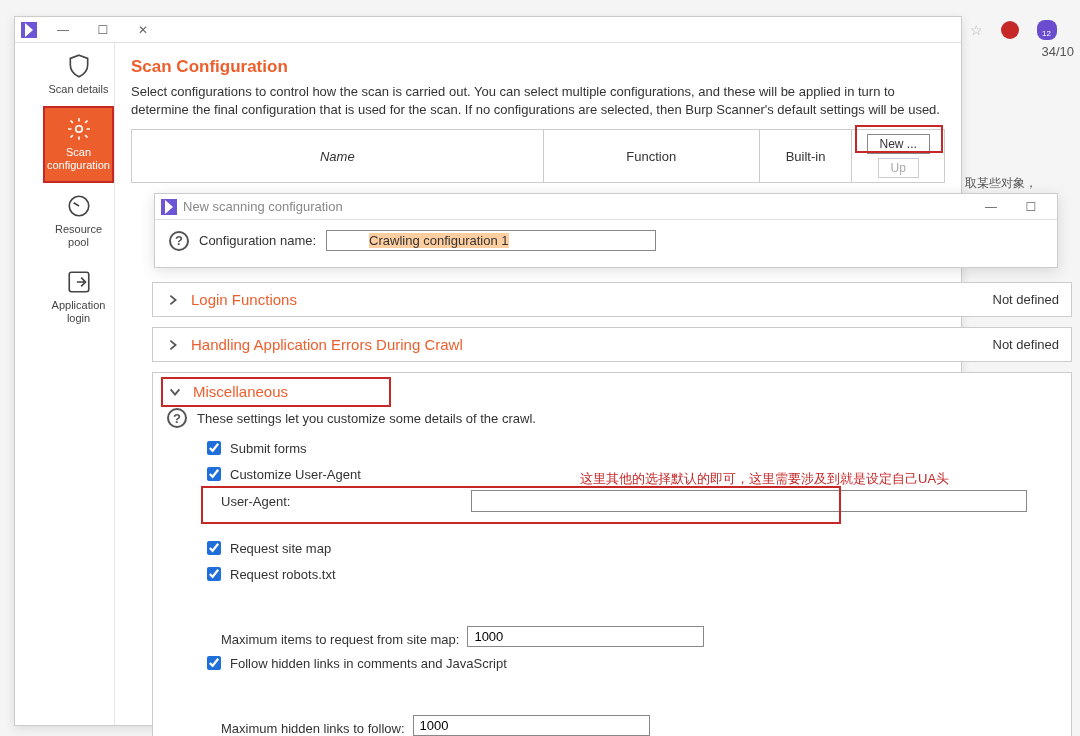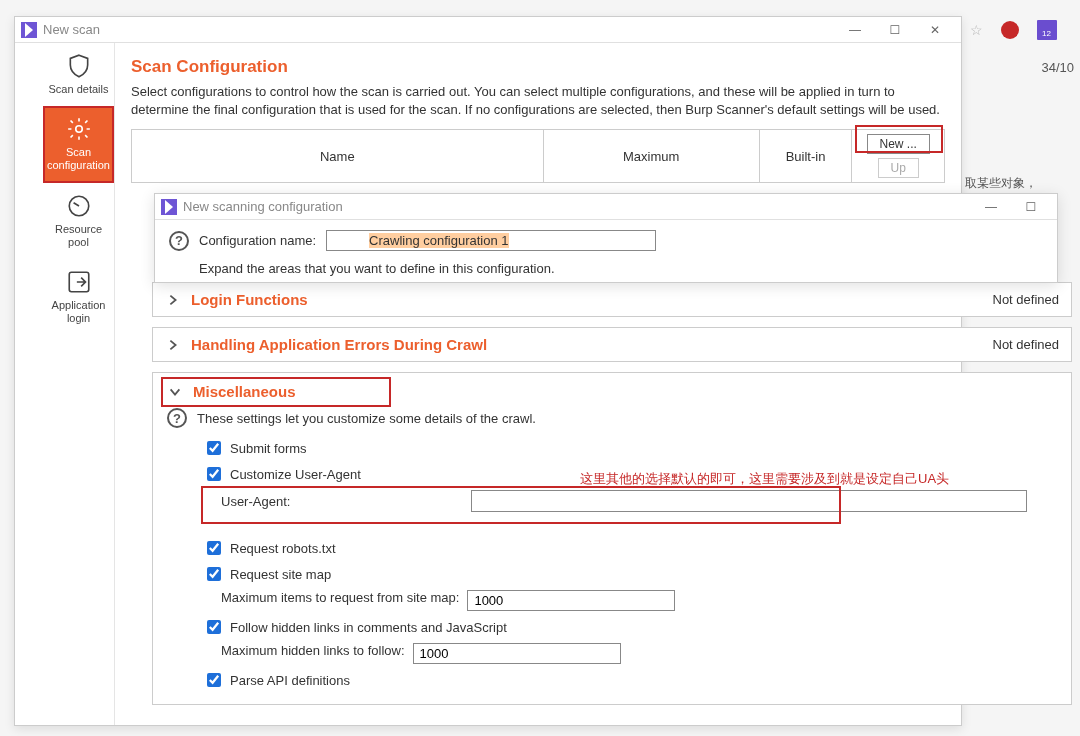--- a/index.html
+++ b/index.html
@@ -2,22 +2,22 @@
 <html><head>
 <meta charset="utf-8">
 <style>
   * { box-sizing: border-box; font-family: -apple-system, "Segoe UI", Arial, sans-serif; }
   html, body { margin: 0; padding: 0; width: 1080px; height: 736px; background: #f5f5f5; overflow: hidden; font-size: 13px; color: #333; }
 
   .bg-browser { position: absolute; top: 0; left: 960px; right: 0; height: 60px; display: flex; align-items: center; gap: 18px; padding: 6px 10px; }
   .bg-dot { width: 18px; height: 18px; border-radius: 50%; }
   .bg-dot.red { background: #c62828; }
   .bg-star { color: #b5b5b5; font-size: 14px; }
-  .bg-ext { width: 20px; height: 20px; background: #6a4dcf; border-radius: 1px; color: #fff; font-size: 8px; display: flex; align-items: flex-end; justify-content: center; padding-bottom: 2px; }
-  .bg-counter { position: absolute; right: 6px; top: 60px; font-size: 13px; color: #555; }
+  .bg-ext { width: 20px; height: 20px; background: #6a4dcf; border-radius: 8px; color: #fff; font-size: 8px; display: flex; align-items: flex-end; justify-content: center; padding-bottom: 2px; }
+  .bg-counter { position: absolute; right: 6px; top: 44px; font-size: 13px; color: #555; }
 
   .bg-annot { position: absolute; left: 580px; top: 470px; color: #c62828; font-size: 13px; z-index: 5; }
   .bg-right-cn { position: absolute; left: 965px; top: 175px; font-size: 12px; color: #555; z-index: 0; }
 
   .window { position: absolute; left: 14px; top: 16px; width: 948px; height: 710px; background: #fff; border: 1px solid #ccc; box-shadow: 0 3px 10px rgba(0,0,0,.1); overflow: hidden; }
   .titlebar { height: 26px; display: flex; align-items: center; padding: 0 6px; border-bottom: 1px solid #e0e0e0; }
   .burp-icon { width: 16px; height: 16px; background: #6e55d5; display: flex; align-items: center; justify-content: center; color: #fff; font-size: 11px; margin-right: 6px; }
   .titlebar-title { color: #888; font-size: 13px; flex: 1; }
   .winbtn { width: 40px; height: 24px; display: flex; align-items: center; justify-content: center; color: #666; font-size: 12px; }
 
@@ -28,21 +28,21 @@
   .side-item svg { width: 26px; height: 26px; }
 
   .main { flex: 1; display: flex; flex-direction: column; padding: 14px 16px 0 16px; overflow: hidden; }
   .page-title { color: #ec5f2d; font-size: 17px; font-weight: 700; margin-bottom: 6px; }
   .page-desc { color: #333; font-size: 13px; line-height: 1.4; margin-bottom: 10px; }
 
   .tbl-wrap { position: relative; }
   .tbl { width: 100%; border-collapse: collapse; }
   .tbl th { border-top: 1px solid #ccc; border-bottom: 1px solid #ccc; border-right: 1px solid #ccc; font-weight: 400; font-size: 13px; padding: 4px 6px; text-align: center; }
   .tbl th:first-child { border-left: 1px solid #ccc; }
-  .tbl th.name { width: 400px; }
+  .tbl th.name { width: 400px; font-style: italic; }
   .tbl th.func { width: 210px; }
   .tbl th.built { width: 90px; }
   .tbl th.action { width: 90px; border-right: 1px solid #ccc; text-align: right; }
   .hdr-btn { border: 1px solid #888; padding: 2px 12px; font-size: 12px; background: #fff; display: inline-block; }
   .action-stack { display: flex; flex-direction: column; gap: 4px; align-items: center; }
   .red-box1 { position: absolute; right: 2px; top: -4px; width: 88px; height: 28px; border: 2px solid #c62828; pointer-events: none; }
 
   
   .inner-window { position: absolute; left: 154px; top: 193px; width: 904px; background: #fff; border: 1px solid #ccc; box-shadow: 0 3px 14px rgba(0,0,0,.12); z-index: 4; }
   .inner-title { height: 26px; display: flex; align-items: center; padding: 0 6px; border-bottom: 1px solid #e0e0e0; }
@@ -51,33 +51,33 @@
   .help-icon { width: 20px; height: 20px; border: 2px solid #555; border-radius: 50%; display: flex; align-items: center; justify-content: center; font-weight: 700; font-size: 13px; color: #555; flex-shrink: 0; }
   .cfg-input { border: 1px solid #888; padding: 2px 6px; font-size: 13px; width: 330px; }
   .cfg-hl { background: #ffcea0; margin-left: 36px; }
   .cfg-expand { margin-left: 30px; font-size: 13px; color: #333; }
 
   
   .sections { position: absolute; left: 152px; top: 282px; width: 920px; z-index: 3; }
   .sect { border: 1px solid #ccc; background: #fff; margin-bottom: 10px; display: flex; align-items: center; padding: 8px 12px; }
   .chevron { width: 16px; height: 16px; display: inline-flex; align-items: center; justify-content: center; margin-right: 10px; color: #555; }
   .chevron svg { width: 14px; height: 14px; }
-  .sect-title { color: #ec5f2d; font-weight: 700; font-size: 15px; flex: 1; }
+  .sect-title { color: #ec5f2d; font-weight: 400; font-size: 15px; flex: 1; }
   .sect-status { color: #333; font-size: 13px; }
 
   .misc-box { border: 1px solid #ccc; background: #fff; padding: 10px 14px 14px 14px; margin-top: 4px; }
   .misc-head { display: flex; align-items: center; position: relative; }
   .misc-redbox { position: absolute; left: -6px; top: -6px; width: 230px; height: 30px; border: 2px solid #c62828; pointer-events: none; }
   .misc-desc { display: flex; align-items: center; gap: 10px; margin: 8px 0 10px 0; font-size: 13px; }
 
   .opts { margin-left: 36px; display: flex; flex-direction: column; gap: 6px; font-size: 13px; }
   .chk { display: flex; align-items: center; gap: 6px; }
   .chk input { width: 14px; height: 14px; accent-color: #1e6fd9; }
-  .sub { margin-left: 18px; display: flex; align-items: flex-start; gap: 8px; }
-  .num-input { border: 1px solid #888; padding: 2px 6px; font-size: 13px; width: 208px; }
+  .sub { margin-left: 18px; display: flex; align-items: flex-end; gap: 8px; }
+  .num-input { border: 1px solid #888; padding: 2px 6px; font-size: 13px; width: 237px; margin-top: 36px; }
   .ua-row { display: flex; align-items: center; gap: 10px; margin-left: 18px; position: relative; }
   .ua-label { width: 240px; }
   .ua-input { border: 1px solid #888; padding: 4px 6px; font-size: 13px; width: 556px; height: 22px; }
   .ua-redbox { position: absolute; left: -20px; top: -4px; width: 640px; height: 38px; border: 2px solid #c62828; pointer-events: none; }
 
 </style>
 </head>
 <body>
 
 <div class="bg-browser">
@@ -89,21 +89,20 @@
 <div class="bg-right-cn">取某些对象，</div>
 <div class="bg-annot">这里其他的选择默认的即可，这里需要涉及到就是设定自己UA头</div>
 
 <div class="window">
   <div class="titlebar">
     <div class="burp-icon">
       <svg viewBox="0 0 16 16">
           <path d="M4 1 L12 8 L4 15 Z" fill="#fff"></path>
         </svg>
     </div>
-    <div class="titlebar-title">New scan</div>
     <div class="winbtn">—</div>
     <div class="winbtn">☐</div>
     <div class="winbtn">✕</div>
   </div>
   <div class="body">
     <div class="sidebar">
       <div class="side-item">
         <svg viewBox="0 0 24 24" fill="none" stroke="#444" stroke-width="1.5">
             <path d="M12 2 L20 5 V11 C20 16 16 20 12 22 C8 20 4 16 4 11 V5 Z"></path>
           </svg>
@@ -134,21 +133,21 @@
 
     <div class="main">
       <div class="page-title">Scan Configuration</div>
       <div class="page-desc">Select configurations to control how the scan is carried out. You can select multiple configurations, and these will be applied in turn to determine the final configuration that is used for the scan. If no configurations are selected, then Burp Scanner's default settings will be used.</div>
 
       <div class="tbl-wrap">
         <table class="tbl">
           <tbody>
               <tr>
             <th class="name">Name</th>
-            <th class="func">Maximum</th>
+            <th class="func">Function</th>
             <th class="built">Built-in</th>
             <th class="action">
               <div class="action-stack">
                 <span class="hdr-btn">New ...</span>
                 <span class="hdr-btn" style="color:#aaa;border-color:#ccc;">Up</span>
               </div>
             </th>
           </tr>
         </tbody>
           </table>
@@ -168,21 +167,20 @@
     <div class="titlebar-title">New scanning configuration</div>
     <div class="winbtn">—</div>
     <div class="winbtn">☐</div>
   </div>
   <div class="inner-body">
     <div class="cfg-row">
       <span class="help-icon">?</span>
       <span>Configuration name:</span>
       <span class="cfg-input"><span class="cfg-hl">Crawling configuration 1</span></span>
     </div>
-    <div class="cfg-expand">Expand the areas that you want to define in this configuration.</div>
   </div>
 </div>
 
 <div class="sections">
 
   <div class="sect">
     <span class="chevron">
       <svg viewBox="0 0 16 16" fill="none" stroke="#555" stroke-width="2">
           <path d="M5 3l6 5-6 5"></path>
         </svg>
@@ -229,26 +227,26 @@
       <div class="ua-row">
         <span class="ua-label">User-Agent:</span>
         <input class="ua-input" value="" style="">
         <div class="ua-redbox"></div>
       </div>
 
       <div style="height:14px"></div>
 
       <label class="chk">
         <input type="checkbox" checked="" style="">
+        <span>Request site map</span>
+      </label>
+
+      <label class="chk">
+        <input type="checkbox" checked="" style="">
         <span>Request robots.txt</span>
-      </label>
-
-      <label class="chk">
-        <input type="checkbox" checked="" style="">
-        <span>Request site map</span>
       </label>
       <div class="sub">
         <span>Maximum items to request from site map:</span>
         <input class="num-input" value="1000" style="">
       </div>
 
       <label class="chk">
         <input type="checkbox" checked="" style="">
         <span>Follow hidden links in comments and JavaScript</span>
       </label>

